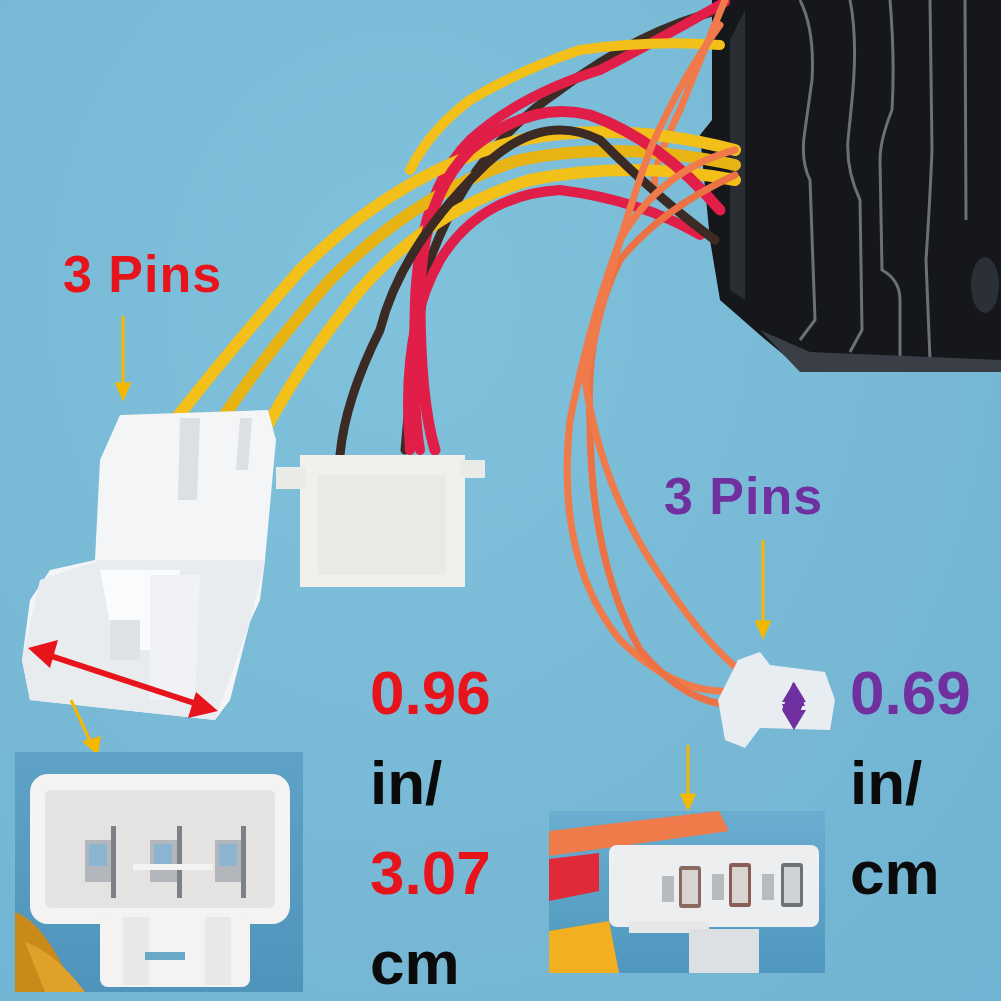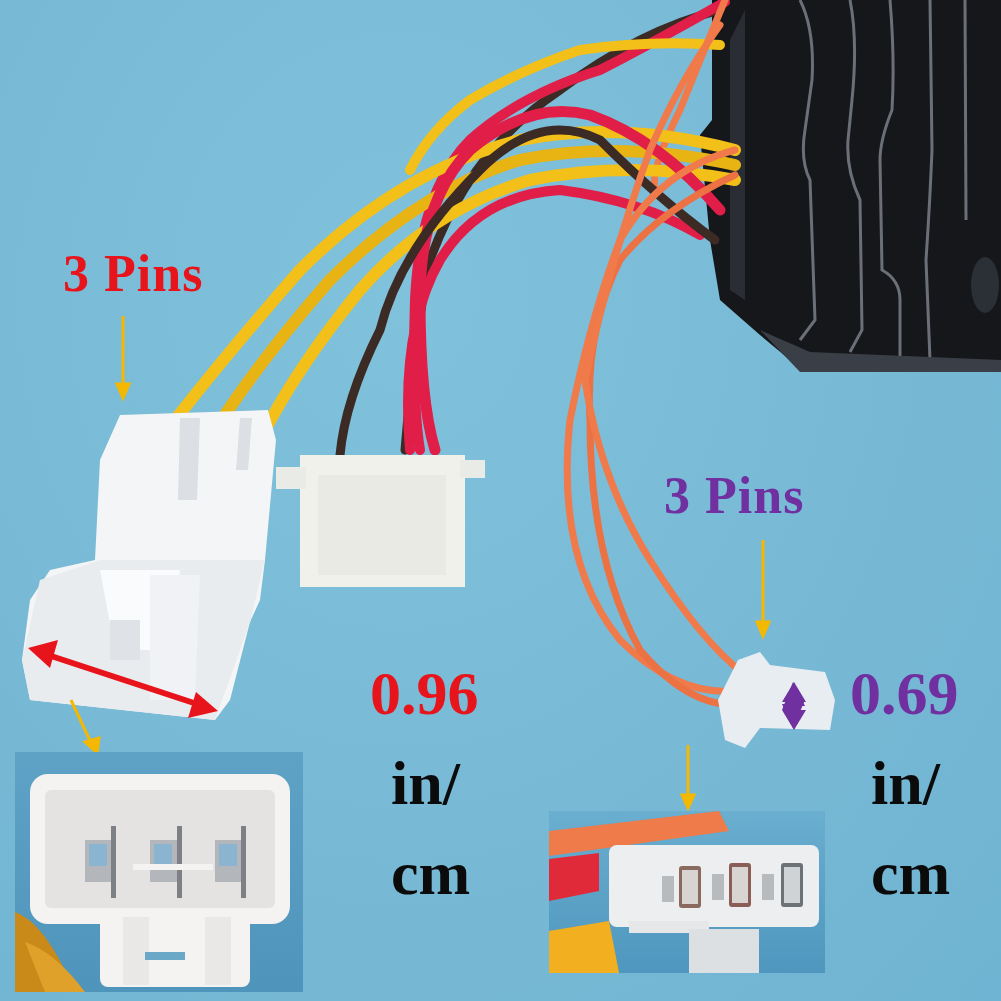--- a/index.html
+++ b/index.html
@@ -2,37 +2,37 @@
 <html><head>
 <meta charset="utf-8">
 <style>
   html, body { margin: 0; padding: 0; }
   body {
     width: 1001px; height: 1001px; overflow: hidden;
     background: #7bbcd8;
     font-family: "Liberation Sans", "DejaVu Sans", sans-serif;
     position: relative;
   }
-  .scene { position: absolute; inset: 0; width: 1001px; height: 1001px; font-family: Liberation Serif, serif; }
+  .scene { position: absolute; inset: 0; width: 1001px; height: 1001px; }
   .bg {
     position: absolute; inset: 0;
     background: radial-gradient(ellipse at 40% 30%, #80c1dc 0%, #78b9d5 55%, #6fb4d2 100%);
   }
   svg.art { position: absolute; left: 0; top: 0; width: 1001px; height: 1001px; }
 
   .label {
     position: absolute; font-weight: bold; line-height: 1; white-space: nowrap;
   }
   .label.pins-red { left: 63px; top: 248px; font-size: 52px; color: #e8141c; letter-spacing: 1px; }
   .label.pins-purple { left: 664px; top: 470px; font-size: 52px; color: #7030a0; letter-spacing: 1px; }
 
   .measure { position: absolute; font-weight: bold; font-size: 62px; line-height: 1; }
   .measure .v-red { color: #e8141c; }
   .measure .v-purple { color: #7030a0; }
-  .measure .v-black { color: #0b0b0b; margin-left: 21px; }
+  .measure .v-black { color: #0b0b0b; }
   .measure div { height: 90px; }
   .measure.left { left: 370px; top: 662px; }
   .measure.right { left: 850px; top: 662px; }
 
   .inset {
     position: absolute; overflow: hidden;
     background: linear-gradient(180deg, #5ea2c6 0%, #4f94bb 100%);
   }
   .inset.left { left: 15px; top: 752px; width: 288px; height: 240px; }
   .inset.right { left: 549px; top: 811px; width: 276px; height: 162px; background: linear-gradient(180deg,#6aaed0,#4f97be); }
@@ -125,20 +125,21 @@
       <polygon points="682,795 694,795 688,808"></polygon>
     </g>
   </svg>
 
   <div class="label pins-red">3 Pins</div>
   <div class="label pins-purple">3 Pins</div>
 
   <div class="measure left">
     <div class="v-red">0.96</div>
     <div class="v-black">in/</div>
+    <div class="v-red">3.07</div>
     <div class="v-black">cm</div>
   </div>
 
   <div class="measure right">
     <div class="v-purple">0.69</div>
     <div class="v-black">in/</div>
     <div class="v-black">cm</div>
   </div>
 
   <div class="inset left">

